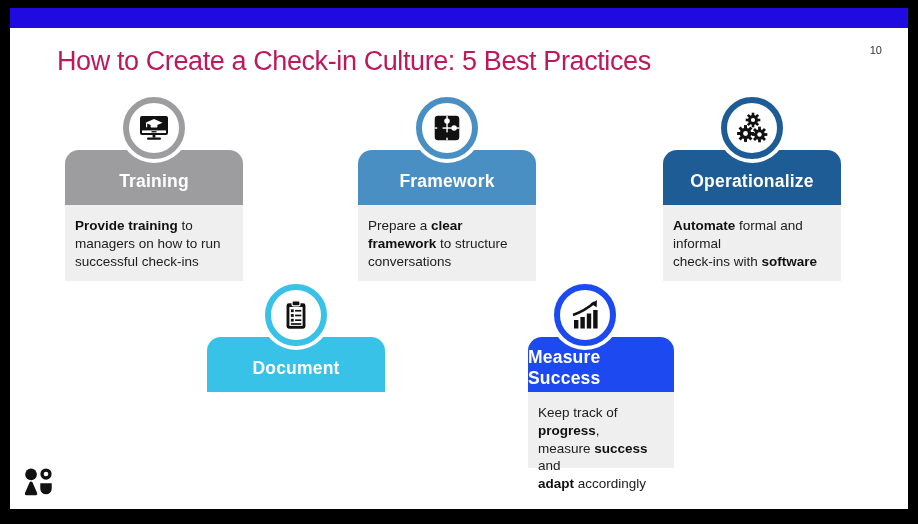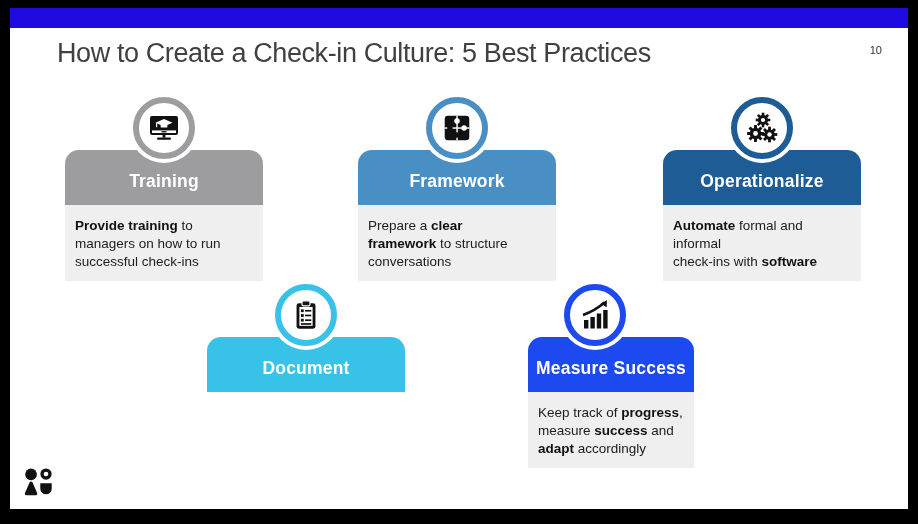--- a/index.html
+++ b/index.html
@@ -17,26 +17,26 @@
   }
   .topbar {
     position:absolute; left:0; top:0;
     width:100%; height:20px;
   }
   .page-number {
     position:absolute; top:36px; right:26px;
     font-size:11px; color:#333;
   }
   .slide-title {
-    position:absolute; left:47px; top:30px;
-    font-size:27px; font-weight:500; color:#404040;
+    position:absolute; left:47px; top:38px;
+    font-size:27px; font-weight:500; color:#be185d;
     letter-spacing:-0.4px; white-space:nowrap;
   }
   .card {
-    position:absolute; width:198px;
+    position:absolute; width:178px;
   }
   .badge {
     position:absolute; top:-53px; left:50%;
     transform:translateX(-50%);
     width:62px; height:62px; border-radius:50%;
     background:#fff; border:6px solid #999;
     box-shadow:0 0 0 4px #fff;
     display:flex; align-items:center; justify-content:center;
     z-index:2;
   }

